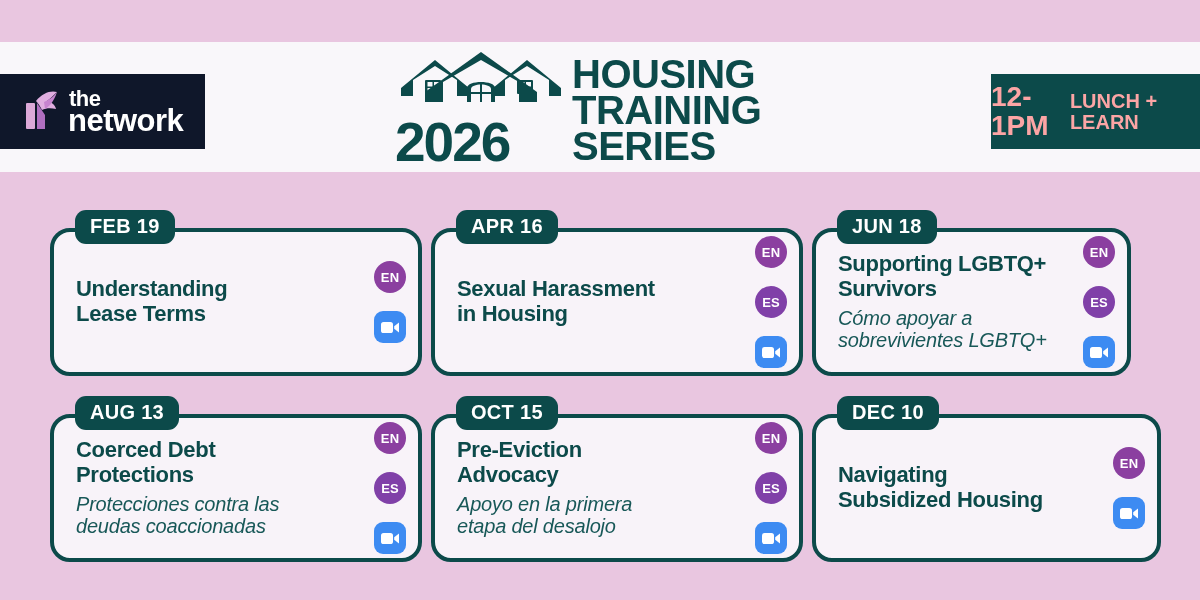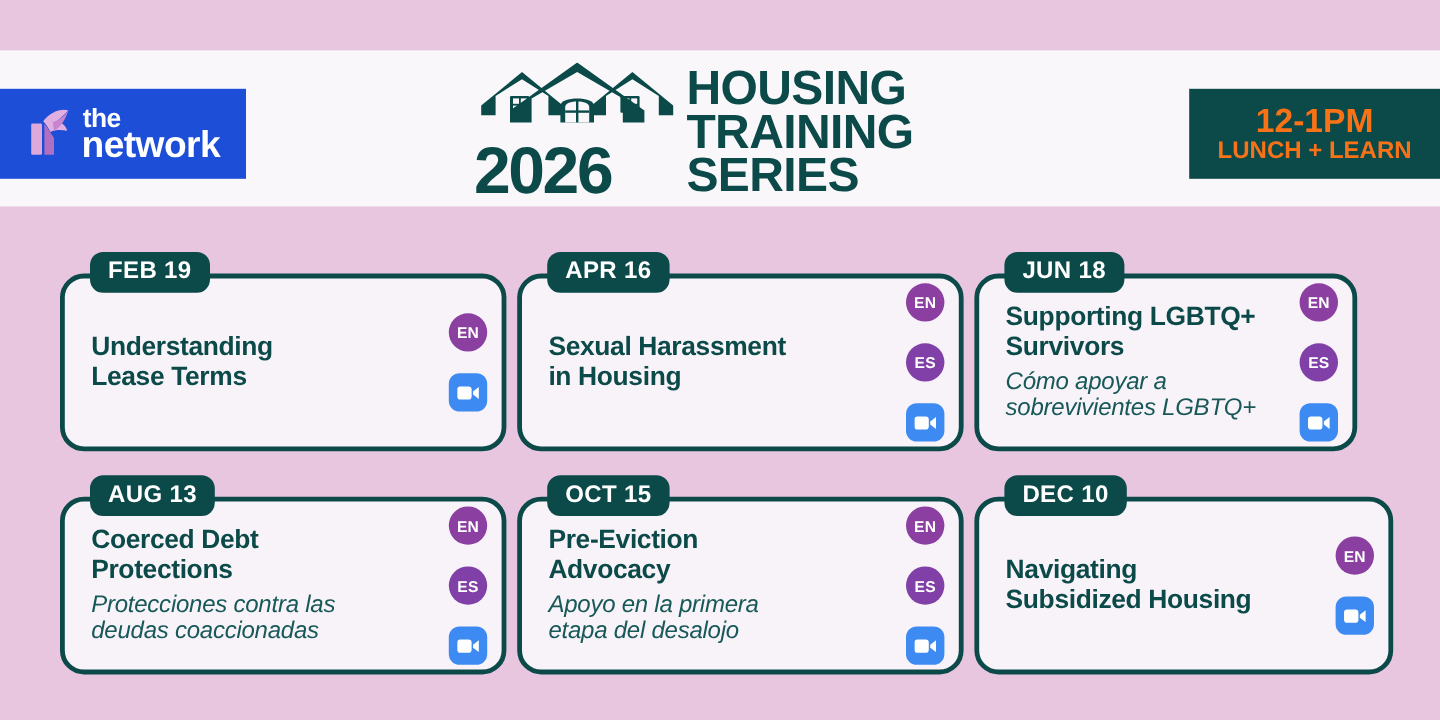--- a/index.html
+++ b/index.html
@@ -14,21 +14,21 @@
     background:#e9c6e0;
   }
   
   .header-band{
     position:absolute;left:0;top:42px;width:1200px;height:130px;
     background:#f9f7fa;
     display:block;
   }
   .logo-box{
     position:absolute;left:0;top:74px;width:205px;height:75px;
-    background:#1d4ed8;
+    background:#0f172a;
     display:flex;align-items:center;gap:6px;
     padding-left:24px;box-sizing:border-box;
   }
   .bird-icon{width:40px;height:46px;flex:0 0 auto;display:block;}
   .logo-words{
     display:flex;flex-direction:column;line-height:0.82;
     color:#ffffff;font-weight:bold;letter-spacing:-0.5px;
     margin-left:-2px;
   }
   .logo-the{font-size:22px;margin-left:1px;}
@@ -48,22 +48,22 @@
     letter-spacing:-2px;line-height:1;
   }
   .series-words{
     display:flex;flex-direction:column;
     line-height:0.90;color:#0c4a4a;font-weight:bold;
     font-size:40px;letter-spacing:-0.5px;
     margin-left:2px;margin-bottom:2px;
   }
   .time-box{
     position:absolute;left:991px;top:74px;width:209px;height:75px;
-    background:#0c4a4a;color:#f97316;
-    display:flex;flex-direction:column;align-items:center;justify-content:center;
+    background:#0c4a4a;color:#fca5a5;
+    display:flex;flex-direction:row;align-items:center;justify-content:center;
     box-sizing:border-box;line-height:1.02;
   }
   .time-main{font-size:28px;font-weight:bold;letter-spacing:0px;}
   .time-sub{font-size:20px;font-weight:bold;letter-spacing:0px;}
 
   
   .grid{
     position:absolute;left:50px;top:228px;width:1105px;height:340px;
   }
   .card{

